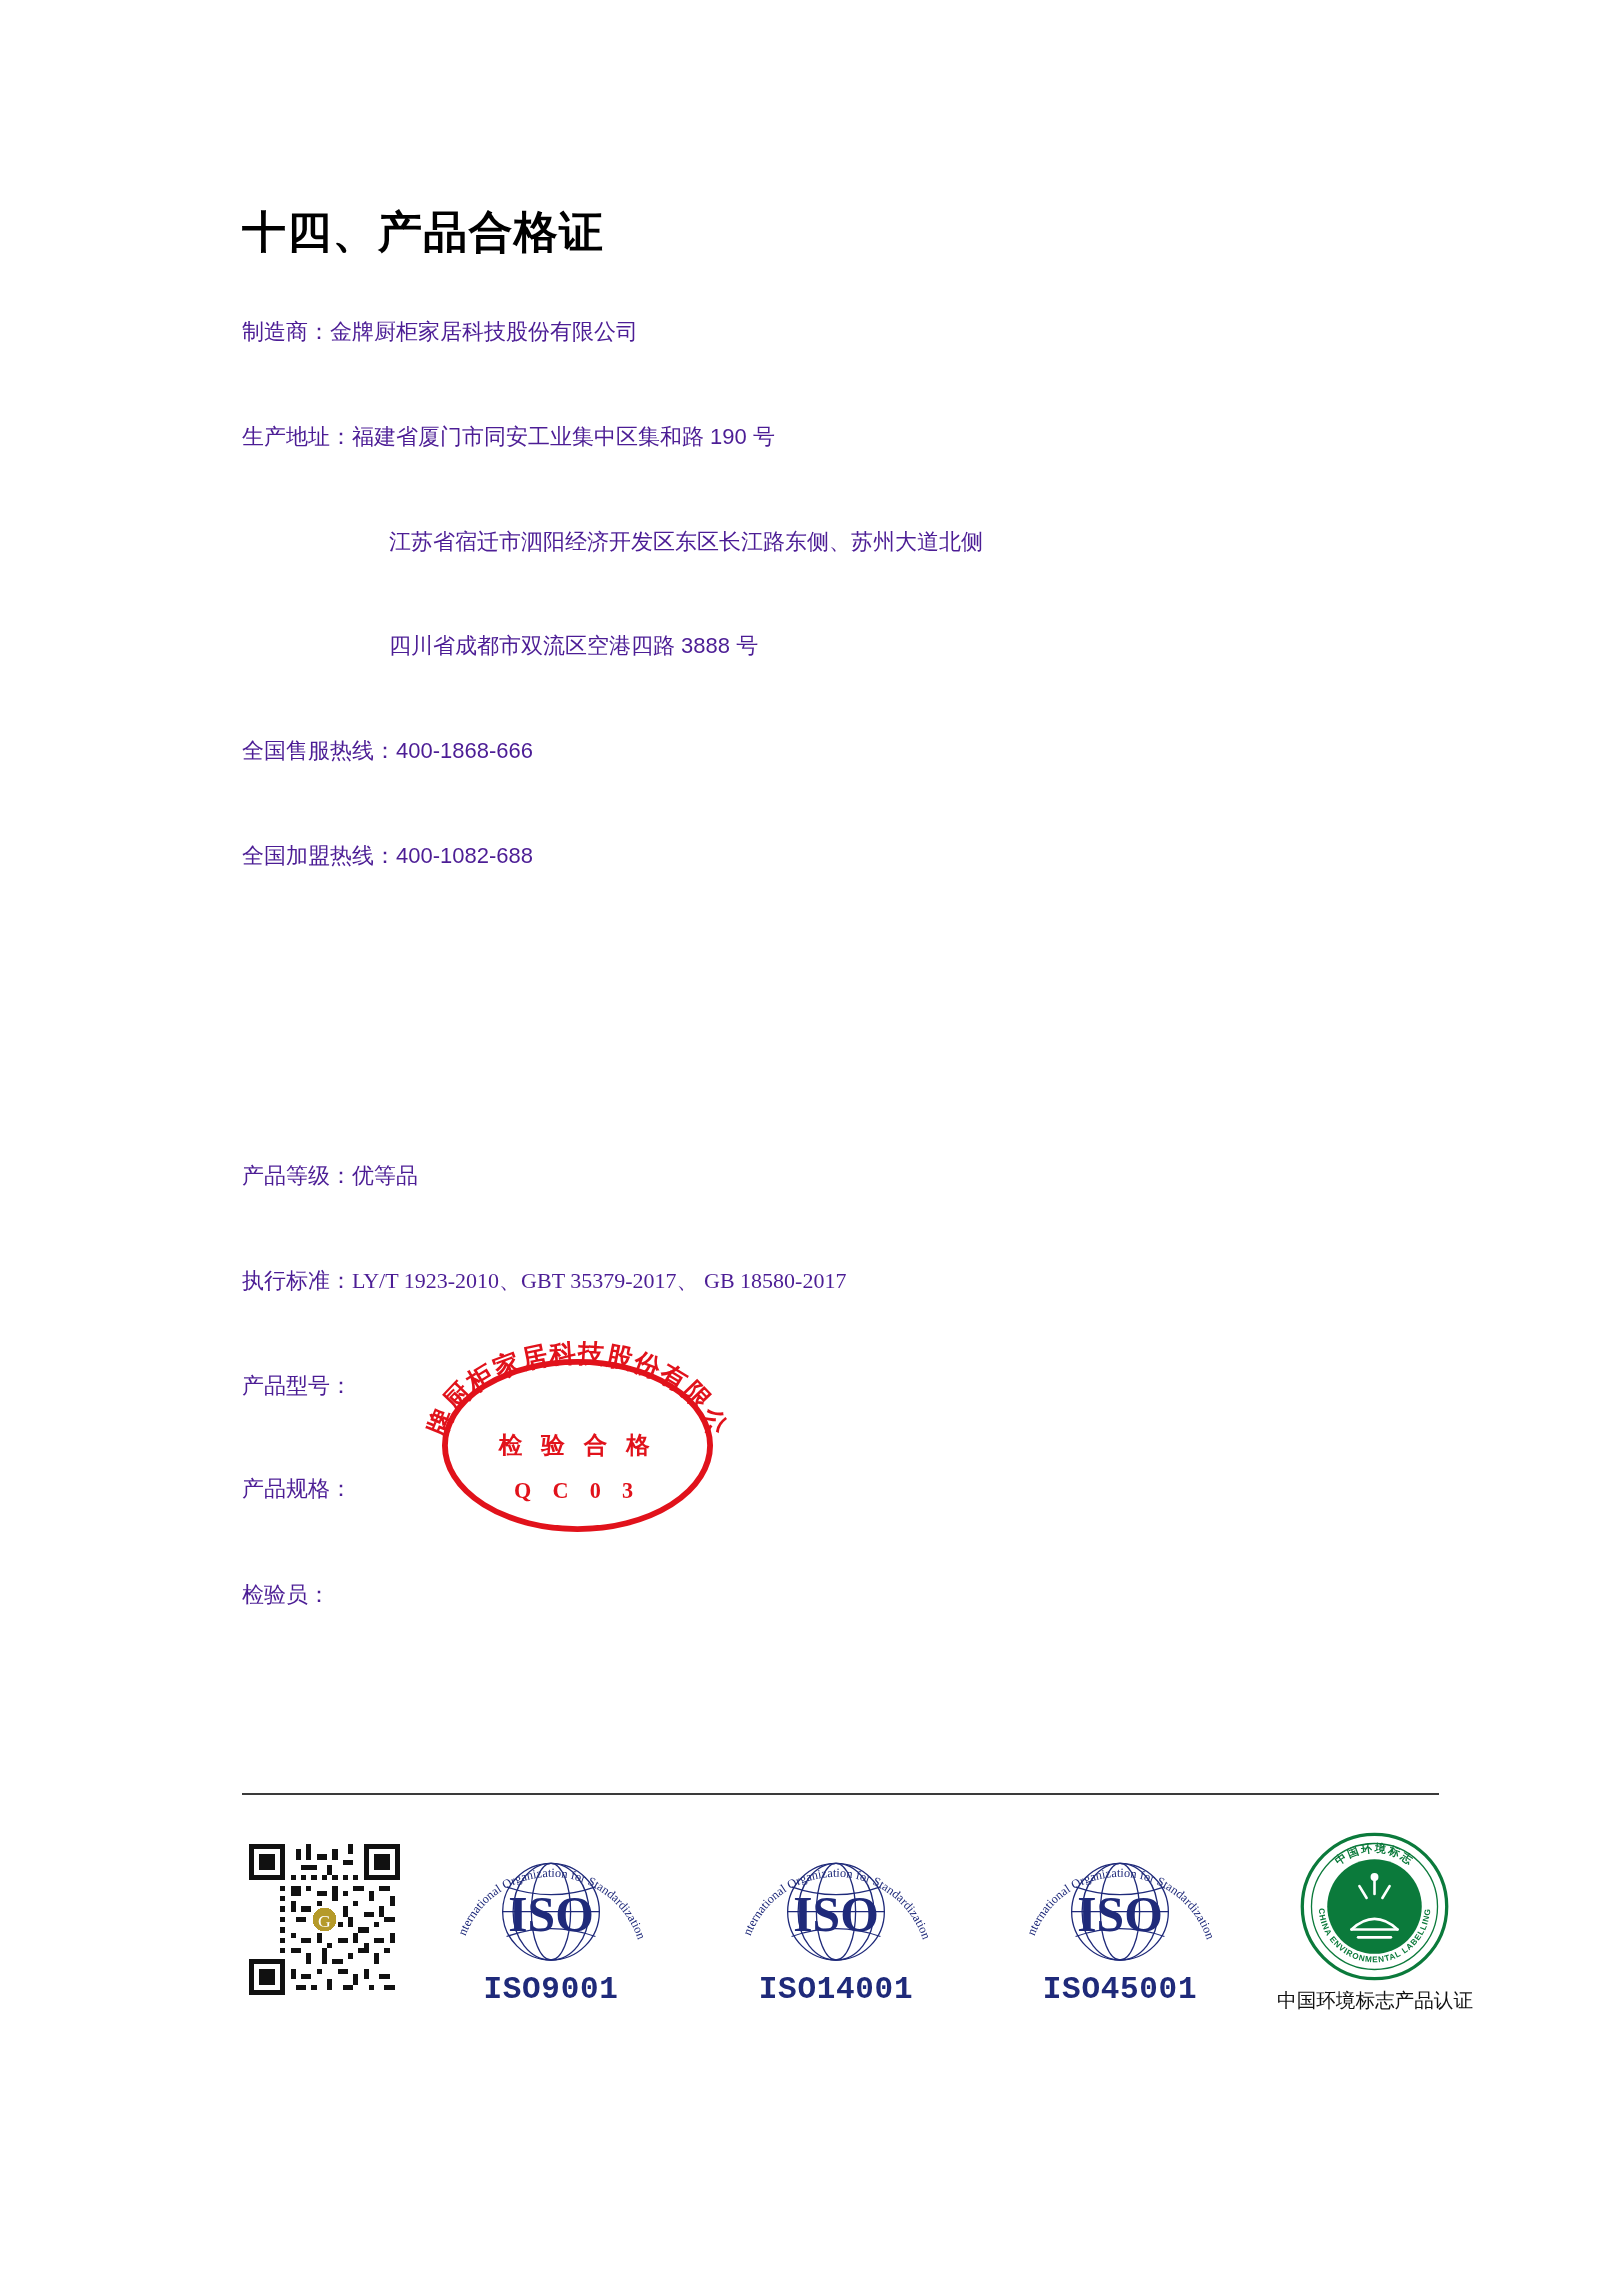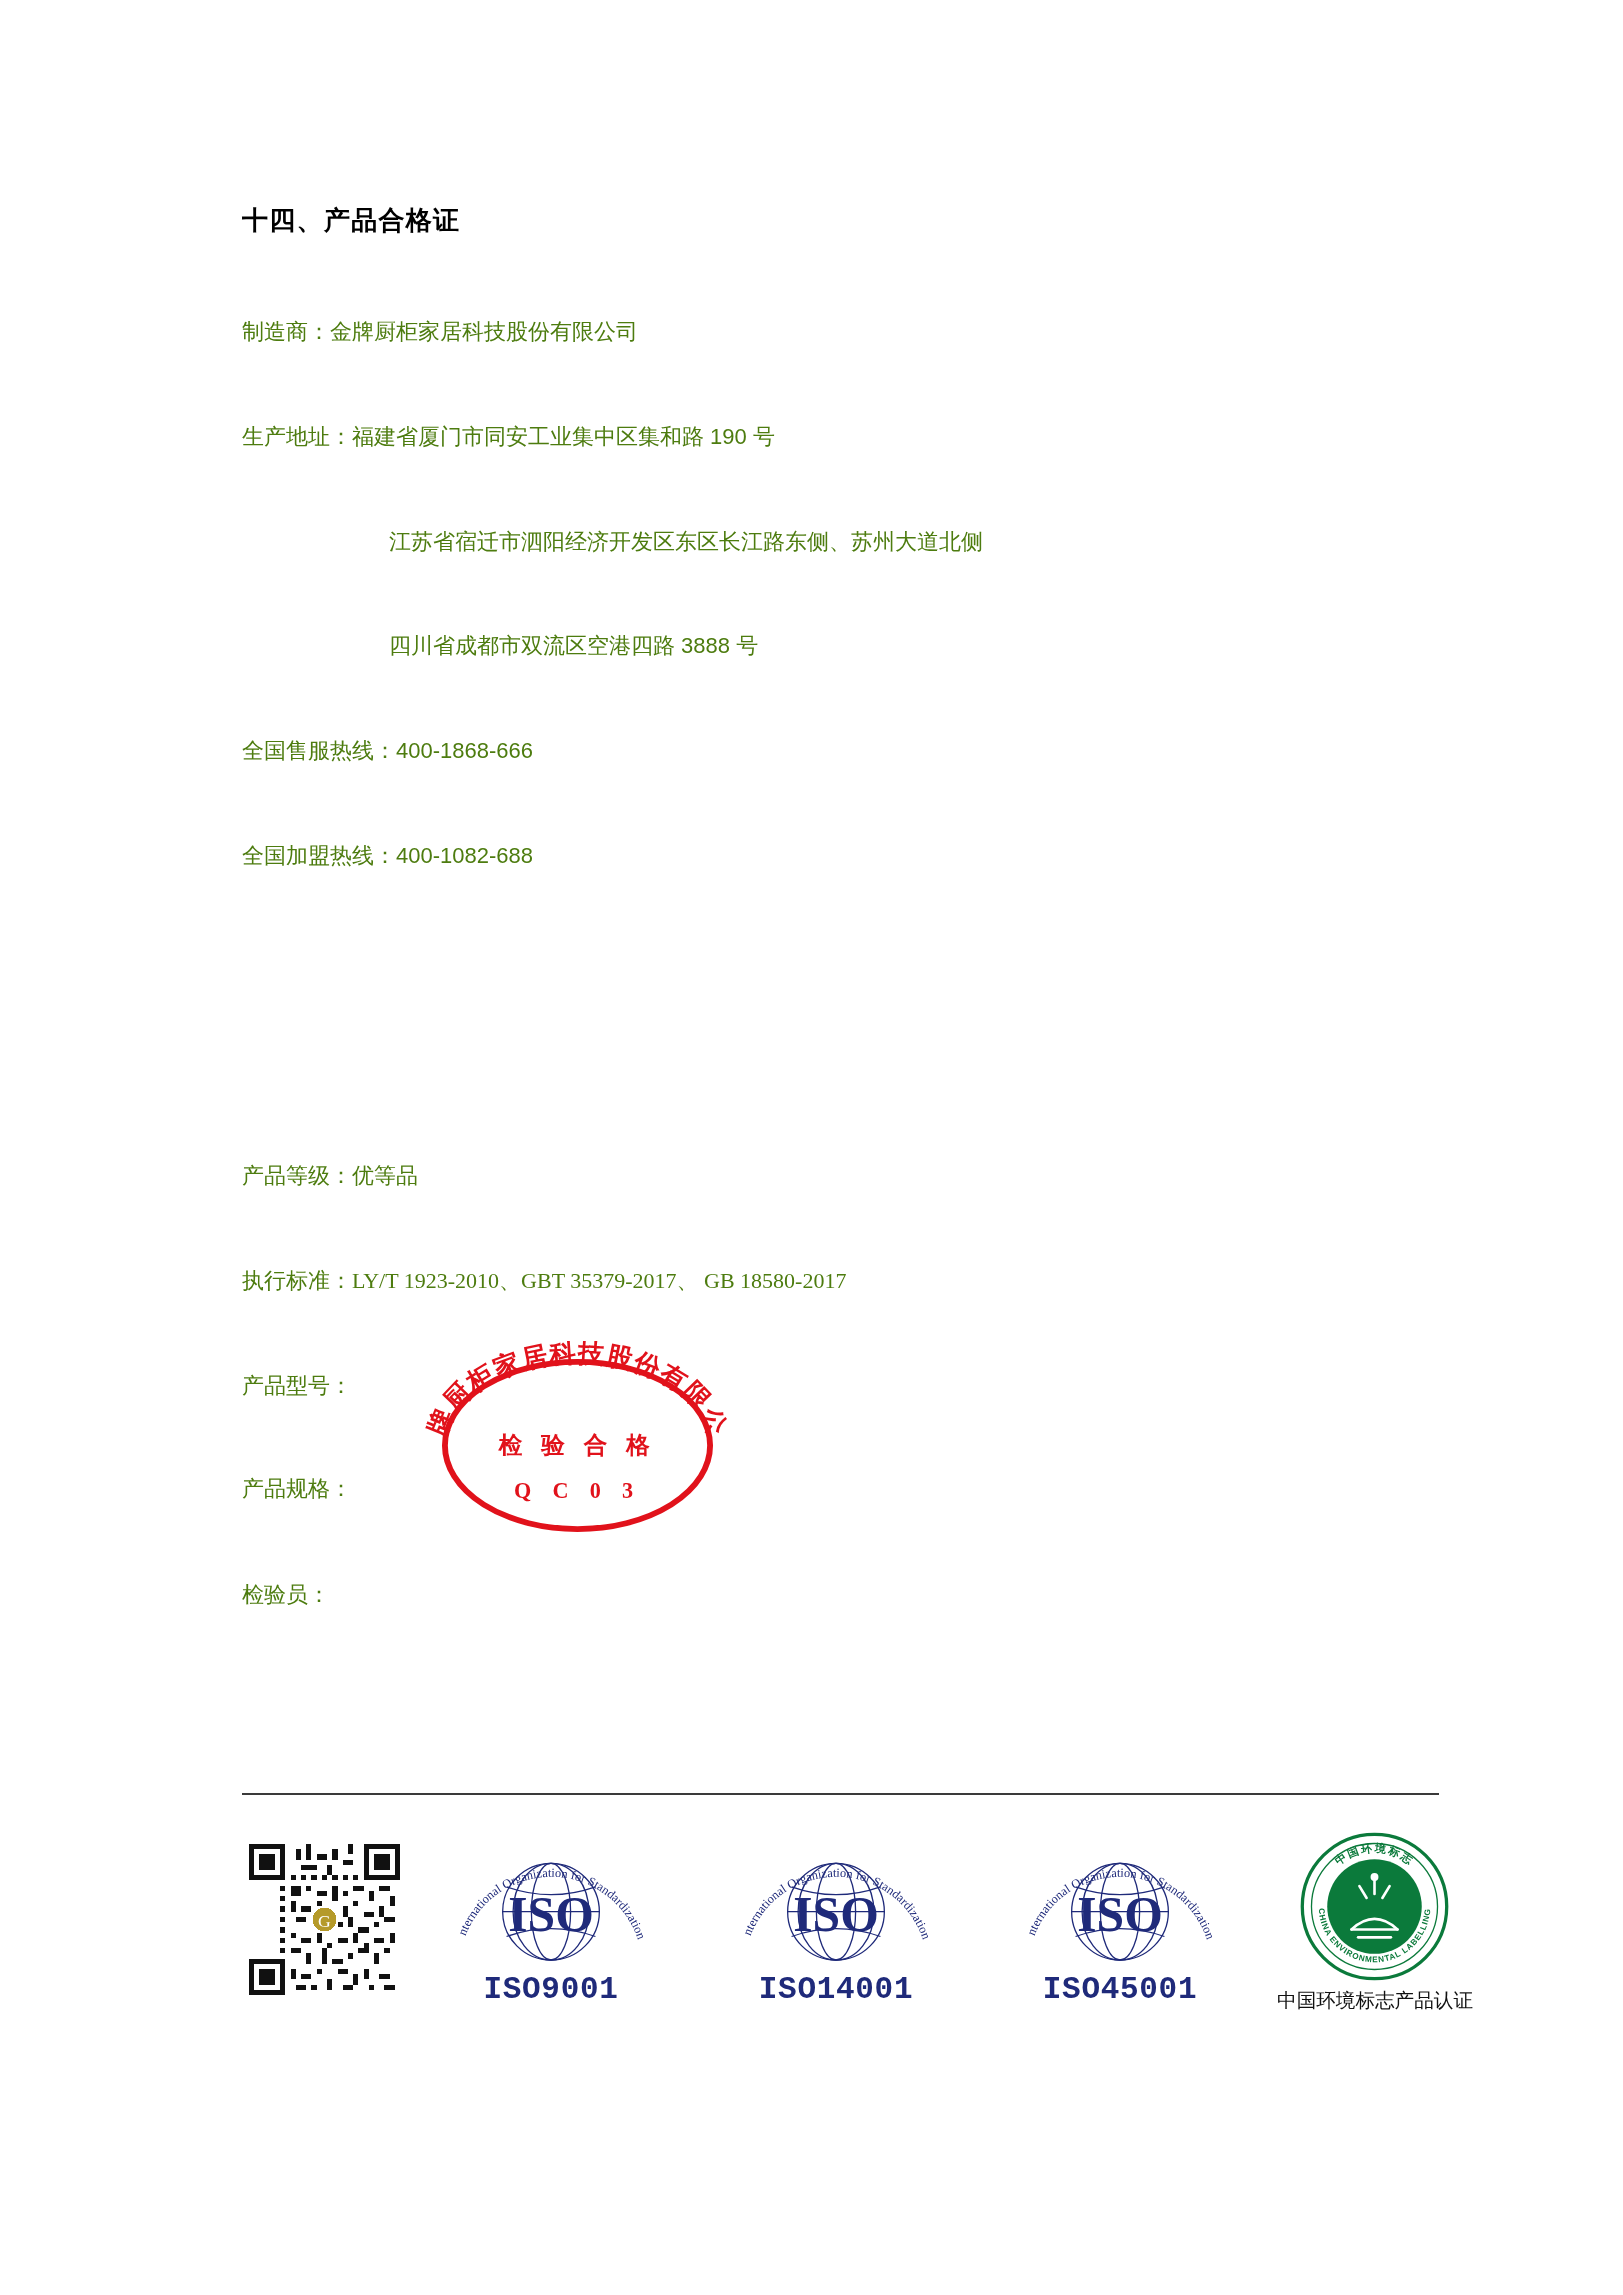--- a/index.html
+++ b/index.html
@@ -22,31 +22,31 @@
     position: absolute;
     left: 242px;
     top: 0;
     width: 1197px;
     height: 2295px;
   }
   .doc-title {
     position: absolute;
     left: 0;
     top: 203px;
-    font-size: 26px;
+    font-size: 44px;
     font-weight: bold;
     letter-spacing: 1.3px;
     color: #000000;
   }
   .line {
     position: absolute;
     left: 0;
     font-size: 22px;
     line-height: 1.4;
-    color: #4d7c0f;
+    color: #4c1d95;
     white-space: nowrap;
   }
   .line.indent {
     left: 147px;
   }
   .l-maker   { top: 317px; }
   .l-addr1   { top: 422px; }
   .l-addr2   { top: 527px; }
   .l-addr3   { top: 631px; }
   .l-service { top: 736px; text-align: right; }

